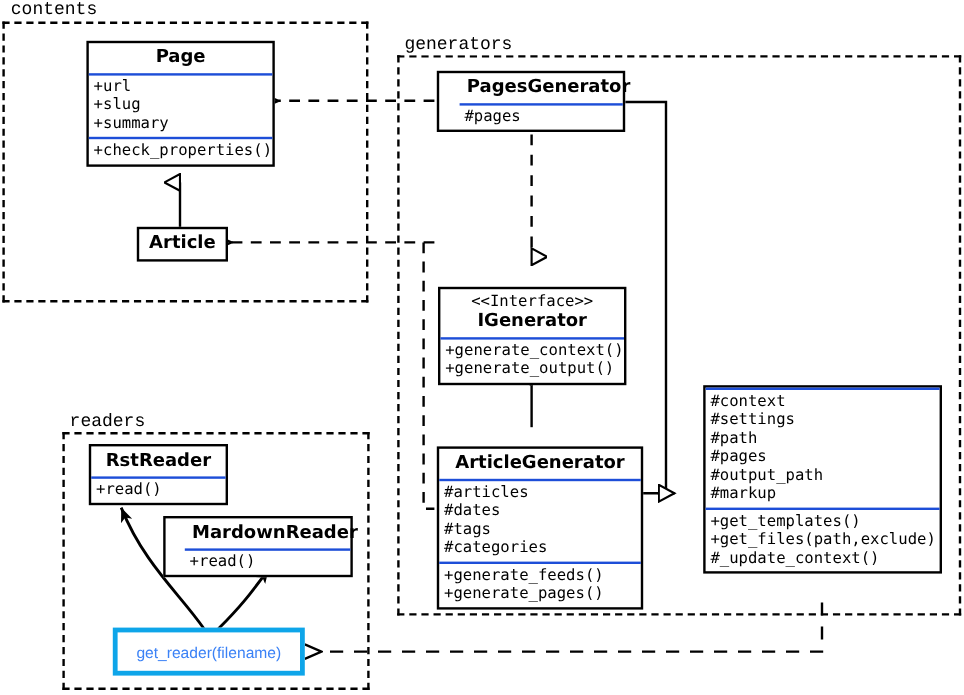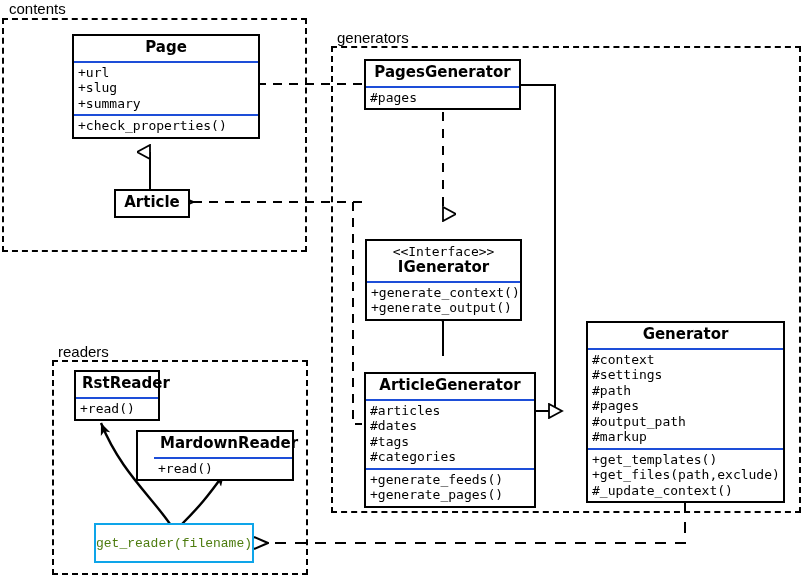--- a/index.html
+++ b/index.html
@@ -25,21 +25,21 @@
   }
   
   .pkg {
     position: absolute;
     box-sizing: border-box;
     border: 2px dashed #000;
     background: transparent;
   }
   .pkg-label {
     position: absolute;
-    font-family: Liberation Sans, sans-serif;
+    font-family: Liberation Mono, monospace;
     font-size: 15px;
     color: #000;
     background: #ffffff;
     padding: 0 3px;
     white-space: nowrap;
   }
   
   .cls {
     position: absolute;
     box-sizing: border-box;
@@ -72,28 +72,28 @@
     font-size: 13px;
     line-height: 1.19;
     color: #000;
     white-space: nowrap;
   }
   .cls .compartment div { white-space: nowrap; }
   
   .fnbox {
     position: absolute;
     box-sizing: border-box;
-    border: 2px solid #0ea5e9;
+    border: 4px solid #0ea5e9;
     background: #ffffff;
     display: flex;
     align-items: center;
     justify-content: center;
-    font-family: Liberation Mono, monospace;
+    font-family: Liberation Sans, sans-serif;
     font-size: 13px;
-    color: #4d7c0f;
+    color: #3b82f6;
     white-space: nowrap;
   }
 </style>
 </head>
 <body>
 
 <div id="canvas">
 
   <div class="pkg" style="left:2px; top:18px; width:305px; height:234px;
               border-style:dashed; border-image:none;
@@ -161,37 +161,37 @@
 
     <g>
       <path d="M170,524 C150,495 120,470 101,423" fill="none" stroke="#000" stroke-width="2.4" marker-end="url(#solidArrow)"></path>
     </g>
 
     <g>
       <path d="M182,524 C200,506 208,496 224,474" fill="none" stroke="#000" stroke-width="2.4" marker-end="url(#solidArrow)"></path>
     </g>
   </svg>
 
-  <div class="cls" style="left:72px; top:34px; width:188px;">
+  <div class="cls" style="left:72px; top:34px; width:157px;">
     <div class="name">Page</div>
     <div class="sep compartment">
       <div>+url</div>
       <div>+slug</div>
       <div>+summary</div>
     </div>
     <div class="sep compartment">
       <div>+check_properties()</div>
     </div>
   </div>
 
   <div class="cls" style="left:114px; top:189px; width:76px;">
     <div class="name">Article</div>
   </div>
 
-  <div class="cls" style="left:364px; top:59px; width:157px;">
+  <div class="cls" style="left:364px; top:59px; width:157px;padding-left:17px;">
     <div class="name">PagesGenerator</div>
     <div class="sep compartment">
       <div>#pages</div>
     </div>
   </div>
 
   <div class="cls" style="left:365px; top:216px; width:157px;margin-top:23px;">
     <div class="name">
       <span class="stereo">&lt;&lt;Interface&gt;&gt;</span>
       <span>IGenerator</span>
@@ -210,37 +210,36 @@
       <div>#tags</div>
       <div>#categories</div>
     </div>
     <div class="sep compartment">
       <div>+generate_feeds()</div>
       <div>+generate_pages()</div>
     </div>
   </div>
 
   <div class="cls" style="left:586px; top:321px; width:199px;">
-    <div class="name">Generator</div>
     <div class="sep compartment">
       <div>#context</div>
       <div>#settings</div>
       <div>#path</div>
       <div>#pages</div>
       <div>#output_path</div>
       <div>#markup</div>
     </div>
     <div class="sep compartment">
       <div>+get_templates()</div>
       <div>+get_files(path,exclude)</div>
       <div>#_update_context()</div>
     </div>
   </div>
 
-  <div class="cls" style="left:74px; top:370px; width:86px;">
+  <div class="cls" style="left:74px; top:370px; width:116px;">
     <div class="name">RstReader</div>
     <div class="sep compartment">
       <div>+read()</div>
     </div>
   </div>
 
   <div class="cls" style="left:136px; top:430px; width:158px;padding-left:16px;">
     <div class="name">MardownReader</div>
     <div class="sep compartment">
       <div>+read()</div>

